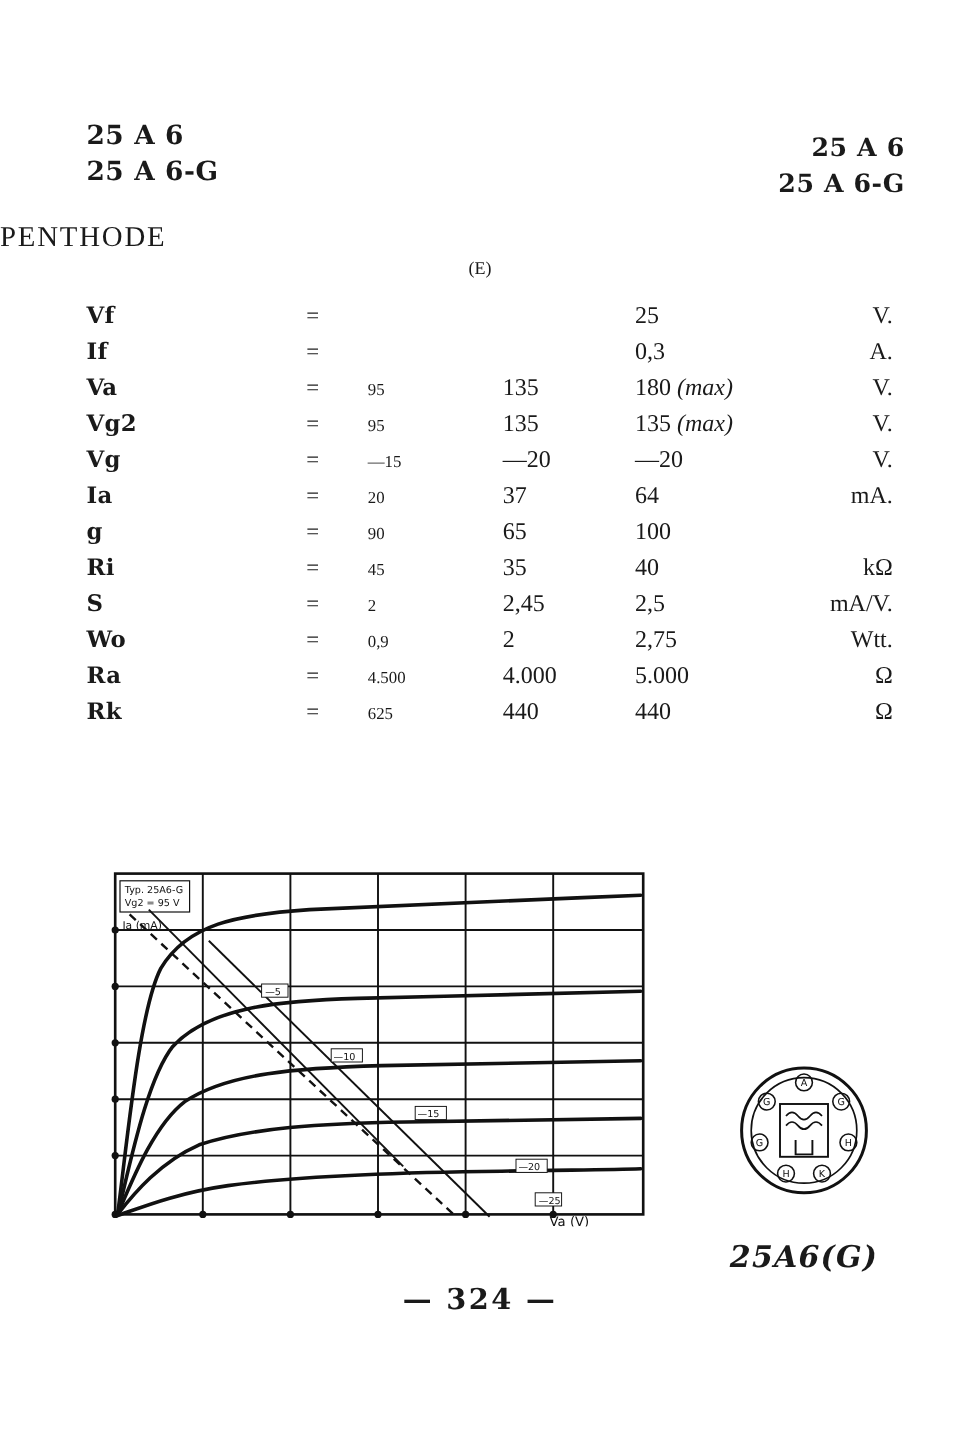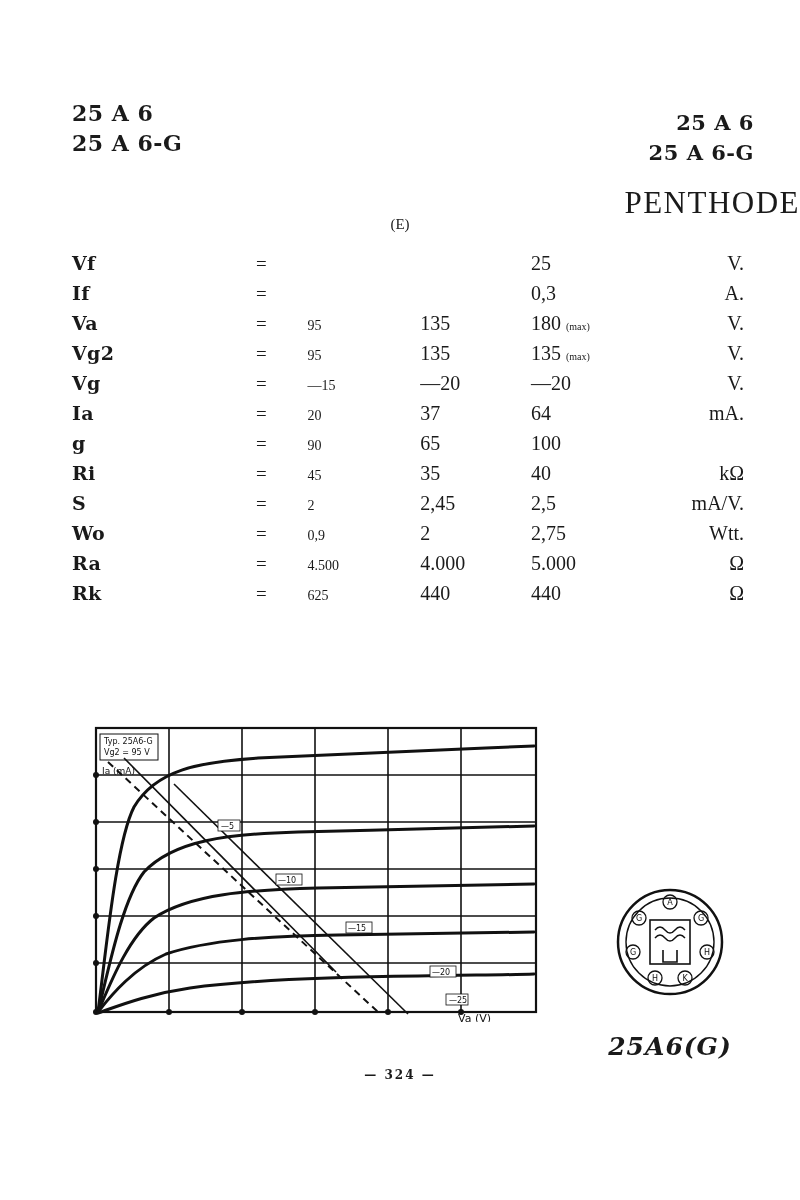--- a/index.html
+++ b/index.html
@@ -36,23 +36,23 @@
     font-weight: bold;
     font-size: 21px;
     line-height: 30px;
     letter-spacing: 0.5px;
   }
   .tube-type {
     position: absolute;
     left: 0;
     right: 0;
     top: 185px;
-    text-align: right;
+    text-align: left;
     font-family: "Liberation Serif", serif;
-    font-size: 31px;
+    font-size: 24px;
     letter-spacing: 1.5px;
   }
   .tube-sub {
     position: absolute;
     left: 0;
     right: 0;
     top: 216px;
     text-align: center;
     font-size: 15px;
   }
@@ -84,21 +84,21 @@
     font-size: 19px;
   }
   .c-v1 { width: 122px; font-size: 14px; }
   .c-v2 { width: 118px; font-size: 20px; }
   .c-v3 { width: 172px; font-size: 20px; }
   .c-unit {
     text-align: right;
     font-size: 20px;
     padding-right: 4px;
   }
-  .paren { font-size: 10px; }
+  .paren { font-size: 20px; font-style: italic; }
 
   
   .chart-wrap {
     position: absolute;
     left: 78px;
     top: 722px;
     width: 470px;
     height: 300px;
     text-align: right;
   }
@@ -124,21 +124,21 @@
 
   
   .footer {
     position: absolute;
     left: 0;
     right: 0;
     top: 1068px;
     text-align: center;
     font-family: "DejaVu Serif", serif;
     font-weight: bold;
-    font-size: 12px;
+    font-size: 24px;
     letter-spacing: 2px;
   }
 </style>
 </head>
 <body>
 
 <div class="hdr-left">
   <div>25 A 6</div>
   <div>25 A 6-G</div>
 </div>

